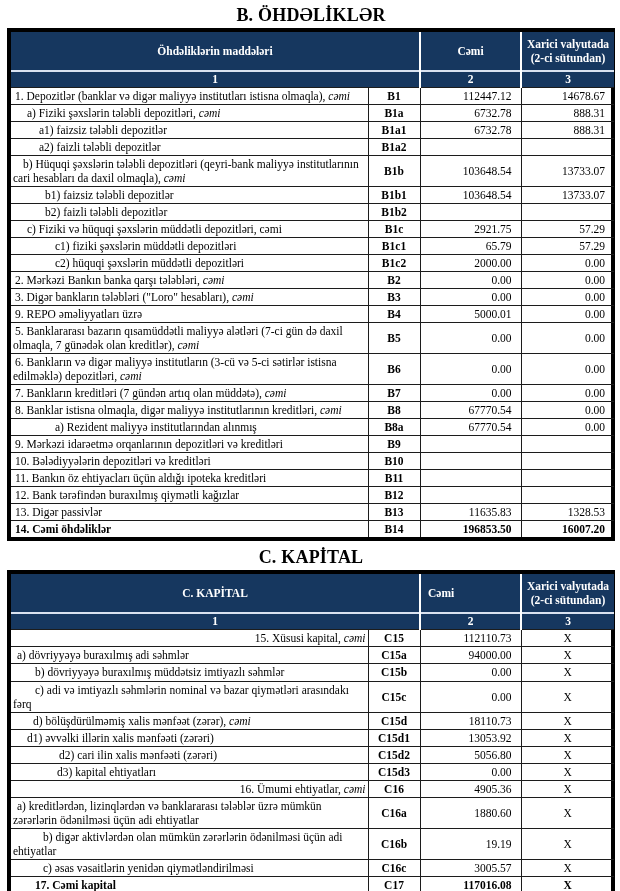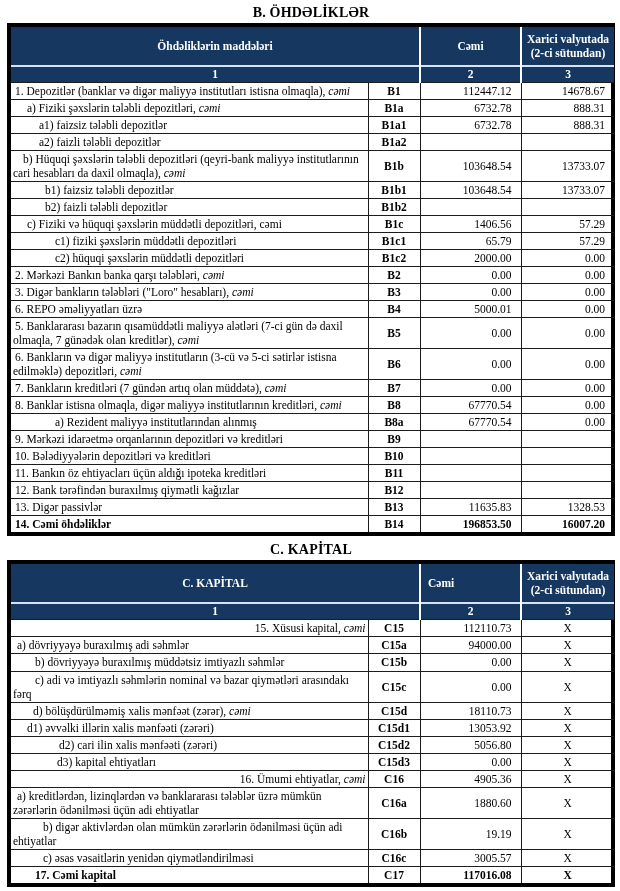--- a/index.html
+++ b/index.html
@@ -1,18 +1,18 @@
 <!DOCTYPE html>
 <html><head>
 <meta charset="utf-8">
 <style>
   html,body { margin:0; padding:0; background:#ffffff; }
   body { width:620px; font-family:"Liberation Serif", serif; color:#000; }
   .doc { padding:2px 5px 4px 7px; }
-  .sec-title { font-size:14px; font-weight:bold; text-align:center; margin:3px 0 2px 0; letter-spacing:.2px; }
+  .sec-title { font-size:18px; font-weight:bold; text-align:center; margin:3px 0 2px 0; letter-spacing:.2px; }
   .sec-title.second { margin-top:6px; }
   .tbl-wrap { border:4px solid #000000; }
   table { border-collapse:collapse; table-layout:fixed; width:100%; }
   td { border-left:1px solid #1c1c1c; border-top:1px solid #1c1c1c;
        font-size:11.5px; line-height:1.22; padding:1px 2px; vertical-align:middle; overflow:hidden; }
   td:first-child { border-left:none; }
   thead tr:first-child td { border-top:none; }
   thead td { background:#16375f; color:#fff; font-weight:bold; text-align:center; padding:2px 3px; }
   thead td + td { border-left:2px solid #ffffff; }
   thead tr.num-row td { border-top:2px solid #d9e2f0; padding:0 3px 1px 3px; }
@@ -90,21 +90,21 @@
           </tr>
           <tr>
             <td class="c-label" style="text-indent: 32px;">b2) faizli tələbli depozitlər</td>
             <td class="c-code">B1b2</td>
             <td class="c-num"></td>
             <td class="c-num"></td>
           </tr>
           <tr>
             <td class="c-label" style="text-indent: 14px;">c) Fiziki və hüquqi şəxslərin müddətli depozitləri, cəmi</td>
             <td class="c-code">B1c</td>
-            <td class="c-num">1406.56</td>
+            <td class="c-num">2921.75</td>
             <td class="c-num">57.29</td>
           </tr>
           <tr>
             <td class="c-label" style="text-indent: 42px;">c1) fiziki şəxslərin müddətli depozitləri</td>
             <td class="c-code">B1c1</td>
             <td class="c-num">65.79</td>
             <td class="c-num">57.29</td>
           </tr>
           <tr>
             <td class="c-label" style="text-indent: 42px;">c2) hüquqi şəxslərin müddətli depozitləri</td>
@@ -118,21 +118,21 @@
             <td class="c-num">0.00</td>
             <td class="c-num">0.00</td>
           </tr>
           <tr>
             <td class="c-label" style="text-indent: 2px;">3. Digər bankların tələbləri ("Loro" hesabları), <i>cəmi</i></td>
             <td class="c-code">B3</td>
             <td class="c-num">0.00</td>
             <td class="c-num">0.00</td>
           </tr>
           <tr>
-            <td class="c-label" style="text-indent: 2px;">6. REPO əməliyyatları  üzrə</td>
+            <td class="c-label" style="text-indent: 2px;">9. REPO əməliyyatları  üzrə</td>
             <td class="c-code">B4</td>
             <td class="c-num">5000.01</td>
             <td class="c-num">0.00</td>
           </tr>
           <tr>
             <td class="c-label" style="text-indent: 2px;">5. Banklararası bazarın qısamüddətli maliyyə alətləri (7-ci gün də daxil olmaqla, 7 günədək olan kreditlər), <i>cəmi</i></td>
             <td class="c-code">B5</td>
             <td class="c-num">0.00</td>
             <td class="c-num">0.00</td>
           </tr>

